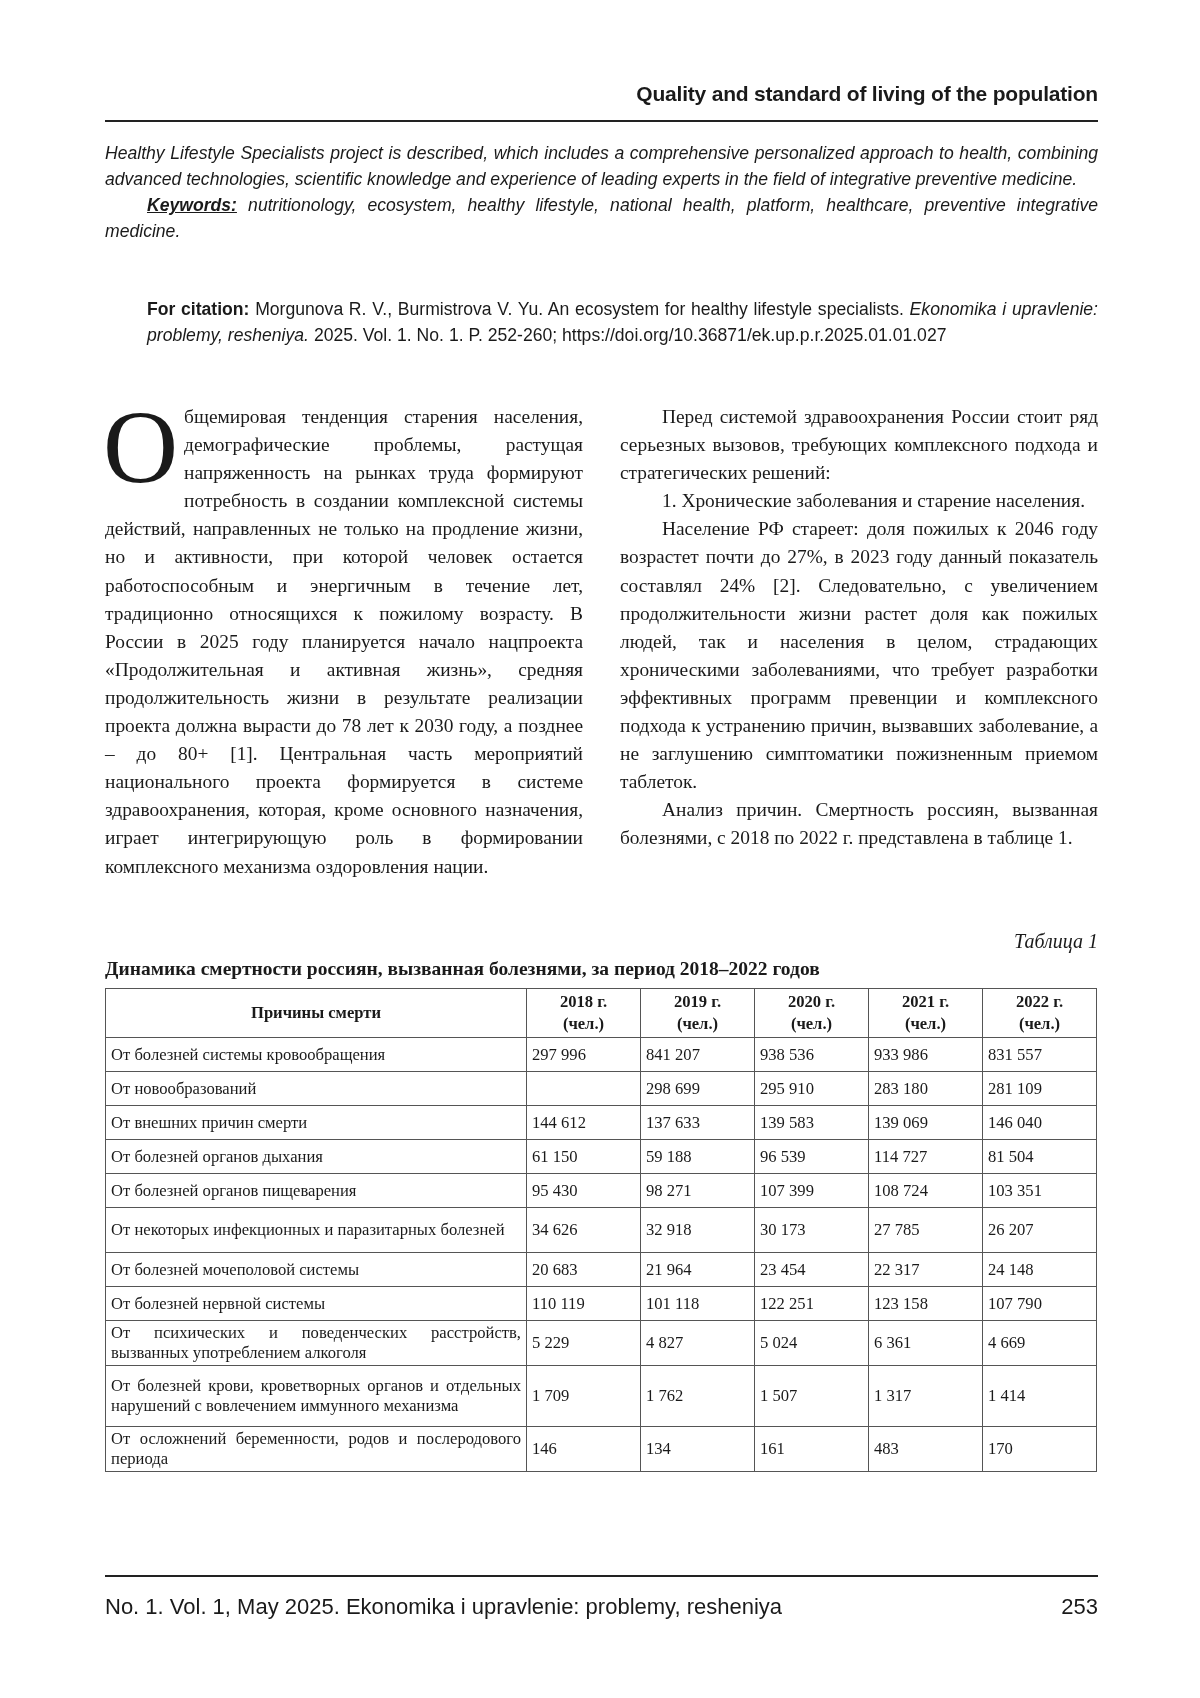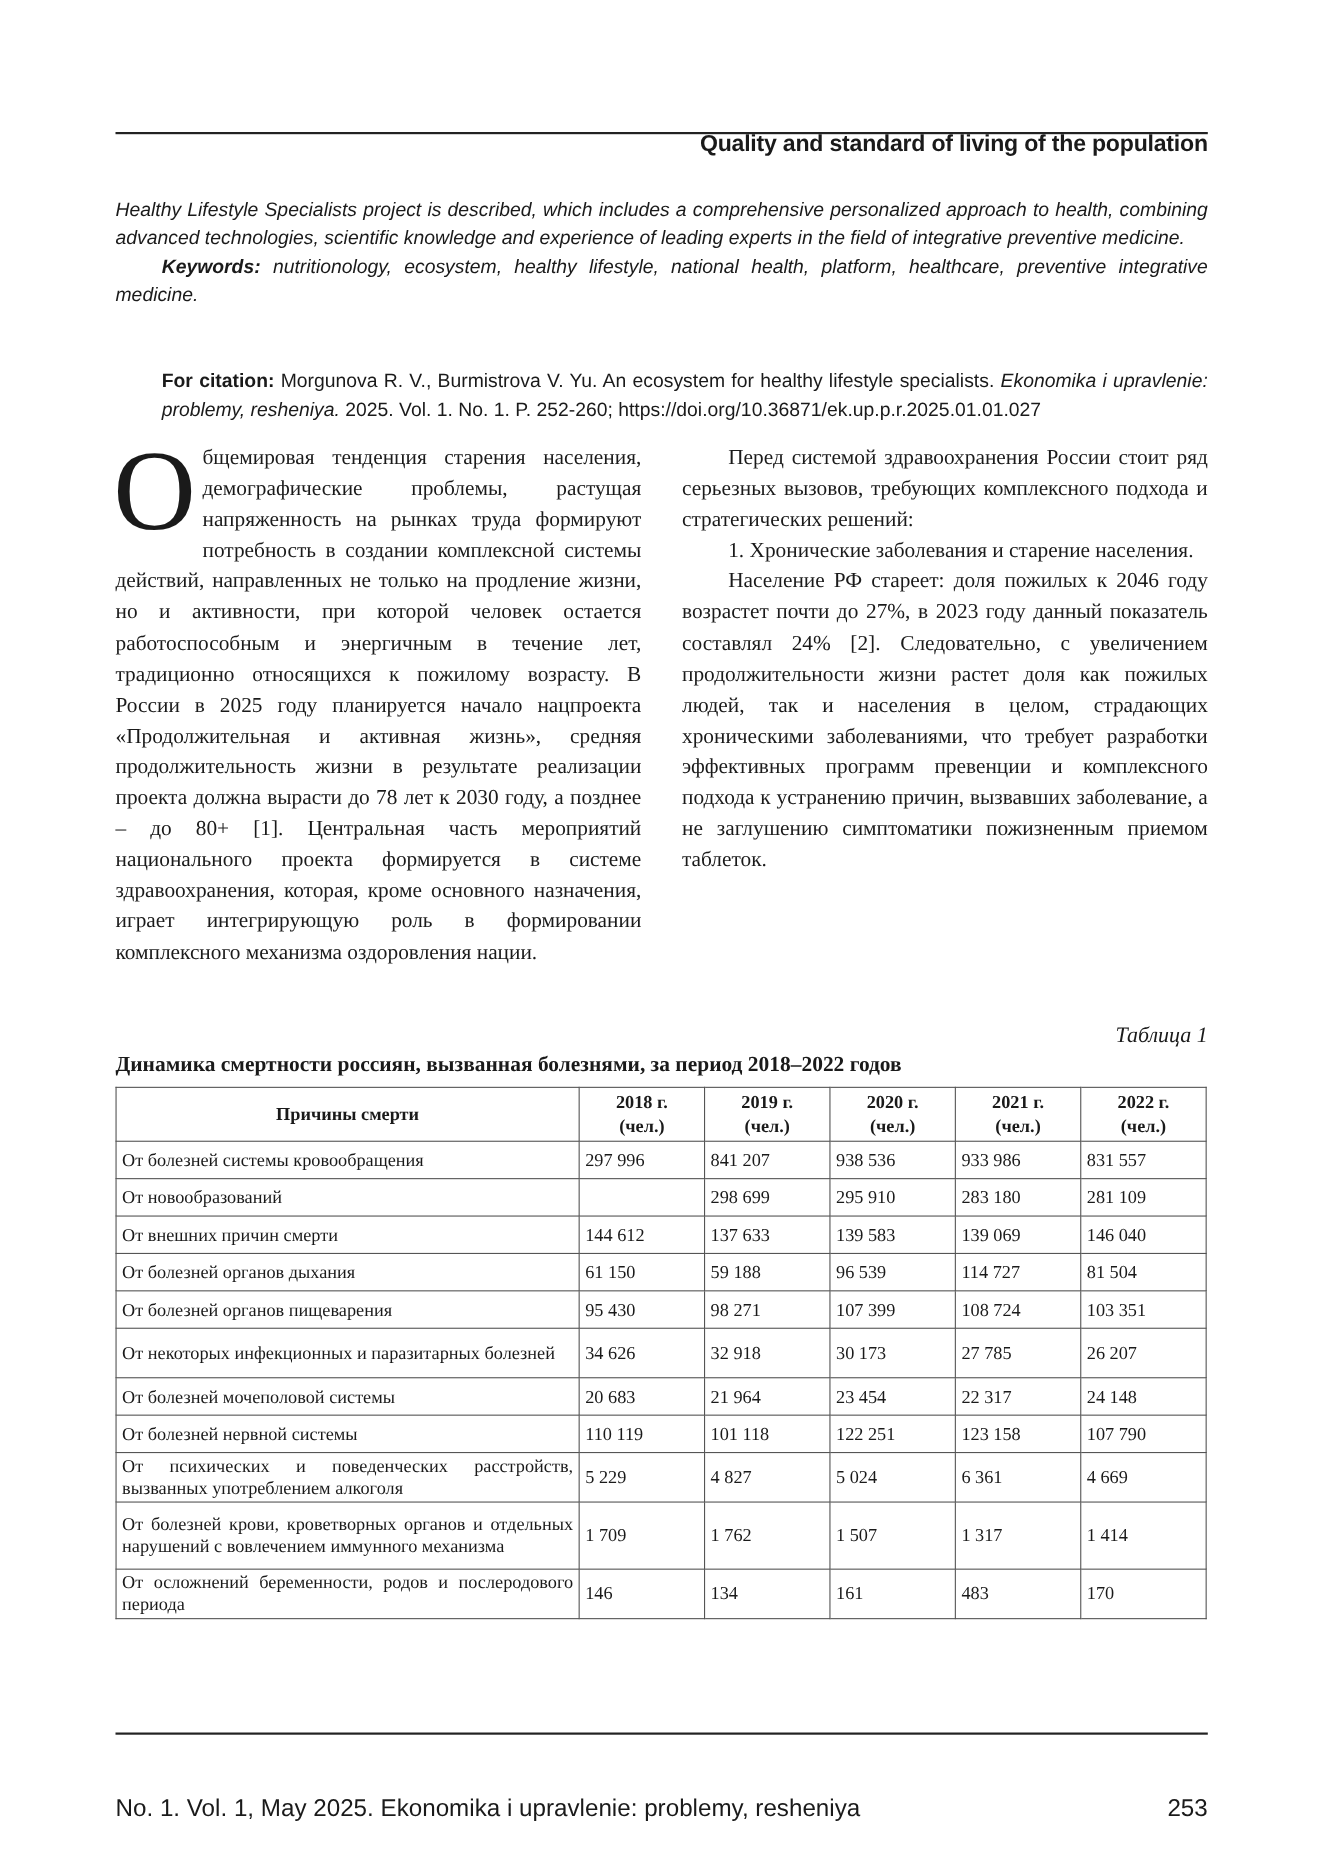--- a/index.html
+++ b/index.html
@@ -1,28 +1,28 @@
 <!DOCTYPE html>
 <html><head>
 <meta charset="utf-8">
 <style>
   html, body { margin: 0; padding: 0; background: #ffffff; }
   body { width: 1200px; height: 1698px; position: relative; color: #1a1a1a; overflow: hidden; }
-  .sans { font-family: "Liberation Sans", "DejaVu Sans", sans-serif; margin-top: 37px; }
+  .sans { font-family: "Liberation Sans", "DejaVu Sans", sans-serif; }
   .serif { font-family: "Liberation Serif", "DejaVu Serif", serif; }
 
   .running-head { position: absolute; left: 105px; right: 102px; top: 82px; text-align: right;
     font-size: 21px; font-weight: bold; letter-spacing: -0.2px; }
   .head-rule { position: absolute; left: 105px; right: 102px; top: 120px; height: 0; border-top: 2.5px solid #222; }
 
   .abstract { position: absolute; left: 105px; right: 102px; top: 140px; font-size: 17.6px; line-height: 26px;
     font-style: italic; text-align: justify; }
   .abstract p { margin: 0; }
   .kw { text-indent: 42px; }
-  .kw b { font-style: italic; font-weight: bold; }
+  .kw b { font-style: italic; font-weight: bold; text-decoration: underline; }
 
   .citation { position: absolute; left: 147px; right: 102px; top: 296px; font-size: 17.6px; line-height: 26px; text-align: justify; }
   .citation b { font-weight: bold; }
   .citation i { font-style: italic; }
 
   .col { position: absolute; top: 403px; font-size: 19.4px; line-height: 28.1px; text-align: justify; }
   .col p { margin: 0; }
   .col-left { left: 105px; width: 478px; }
   .col-right { left: 620px; width: 478px; }
   .indent { text-indent: 42px; }
@@ -64,20 +64,21 @@
 </div>
 
 <div class="col col-left serif">
   <p><span class="dropcap">О</span><span>бщемировая тенденция старения населения, демографические проблемы, растущая напряженность на рынках труда формируют потребность в создании комплексной системы действий, направленных не только на продление жизни, но и активности, при которой человек остается работоспособным и энергичным в течение лет, традиционно относящихся к пожилому возрасту. В России в 2025 году планируется начало нацпроекта «Продолжительная и активная жизнь», средняя продолжительность жизни в результате реализации проекта должна вырасти до 78 лет к 2030 году, а позднее – до 80+ [1]. Центральная часть мероприятий национального проекта формируется в системе здравоохранения, которая, кроме основного назначения, играет интегрирующую роль в формировании комплексного механизма оздоровления нации.</span></p>
 </div>
 
 <div class="col col-right serif">
   <p class="indent">Перед системой здравоохранения России стоит ряд серьезных вызовов, требующих комплексного подхода и стратегических решений:</p>
   <p class="indent">1. Хронические заболевания и старение населения.</p>
   <p class="indent">Население РФ стареет: доля пожилых к 2046 году возрастет почти до 27%, в 2023 году данный показатель составлял 24% [2]. Следовательно, с увеличением продолжительности жизни растет доля как пожилых людей, так и населения в целом, страдающих хроническими заболеваниями, что требует разработки эффективных программ превенции и комплексного подхода к устранению причин, вызвавших заболевание, а не заглушению симптоматики пожизненным приемом таблеток.</p>
+  <p class="indent">Анализ причин. Смертность россиян, вызванная болезнями, с 2018 по 2022 г. представлена в таблице 1.</p>
 </div>
 
 <div class="table-label serif">Таблица 1</div>
 <div class="table-title serif">Динамика смертности россиян, вызванная болезнями, за период 2018–2022 годов</div>
 
 <table class="data serif">
   <thead>
     <tr>
       <th>Причины смерти</th>
       <th class="year"><span>2018 г.</span><br><span>(чел.)</span></th>

